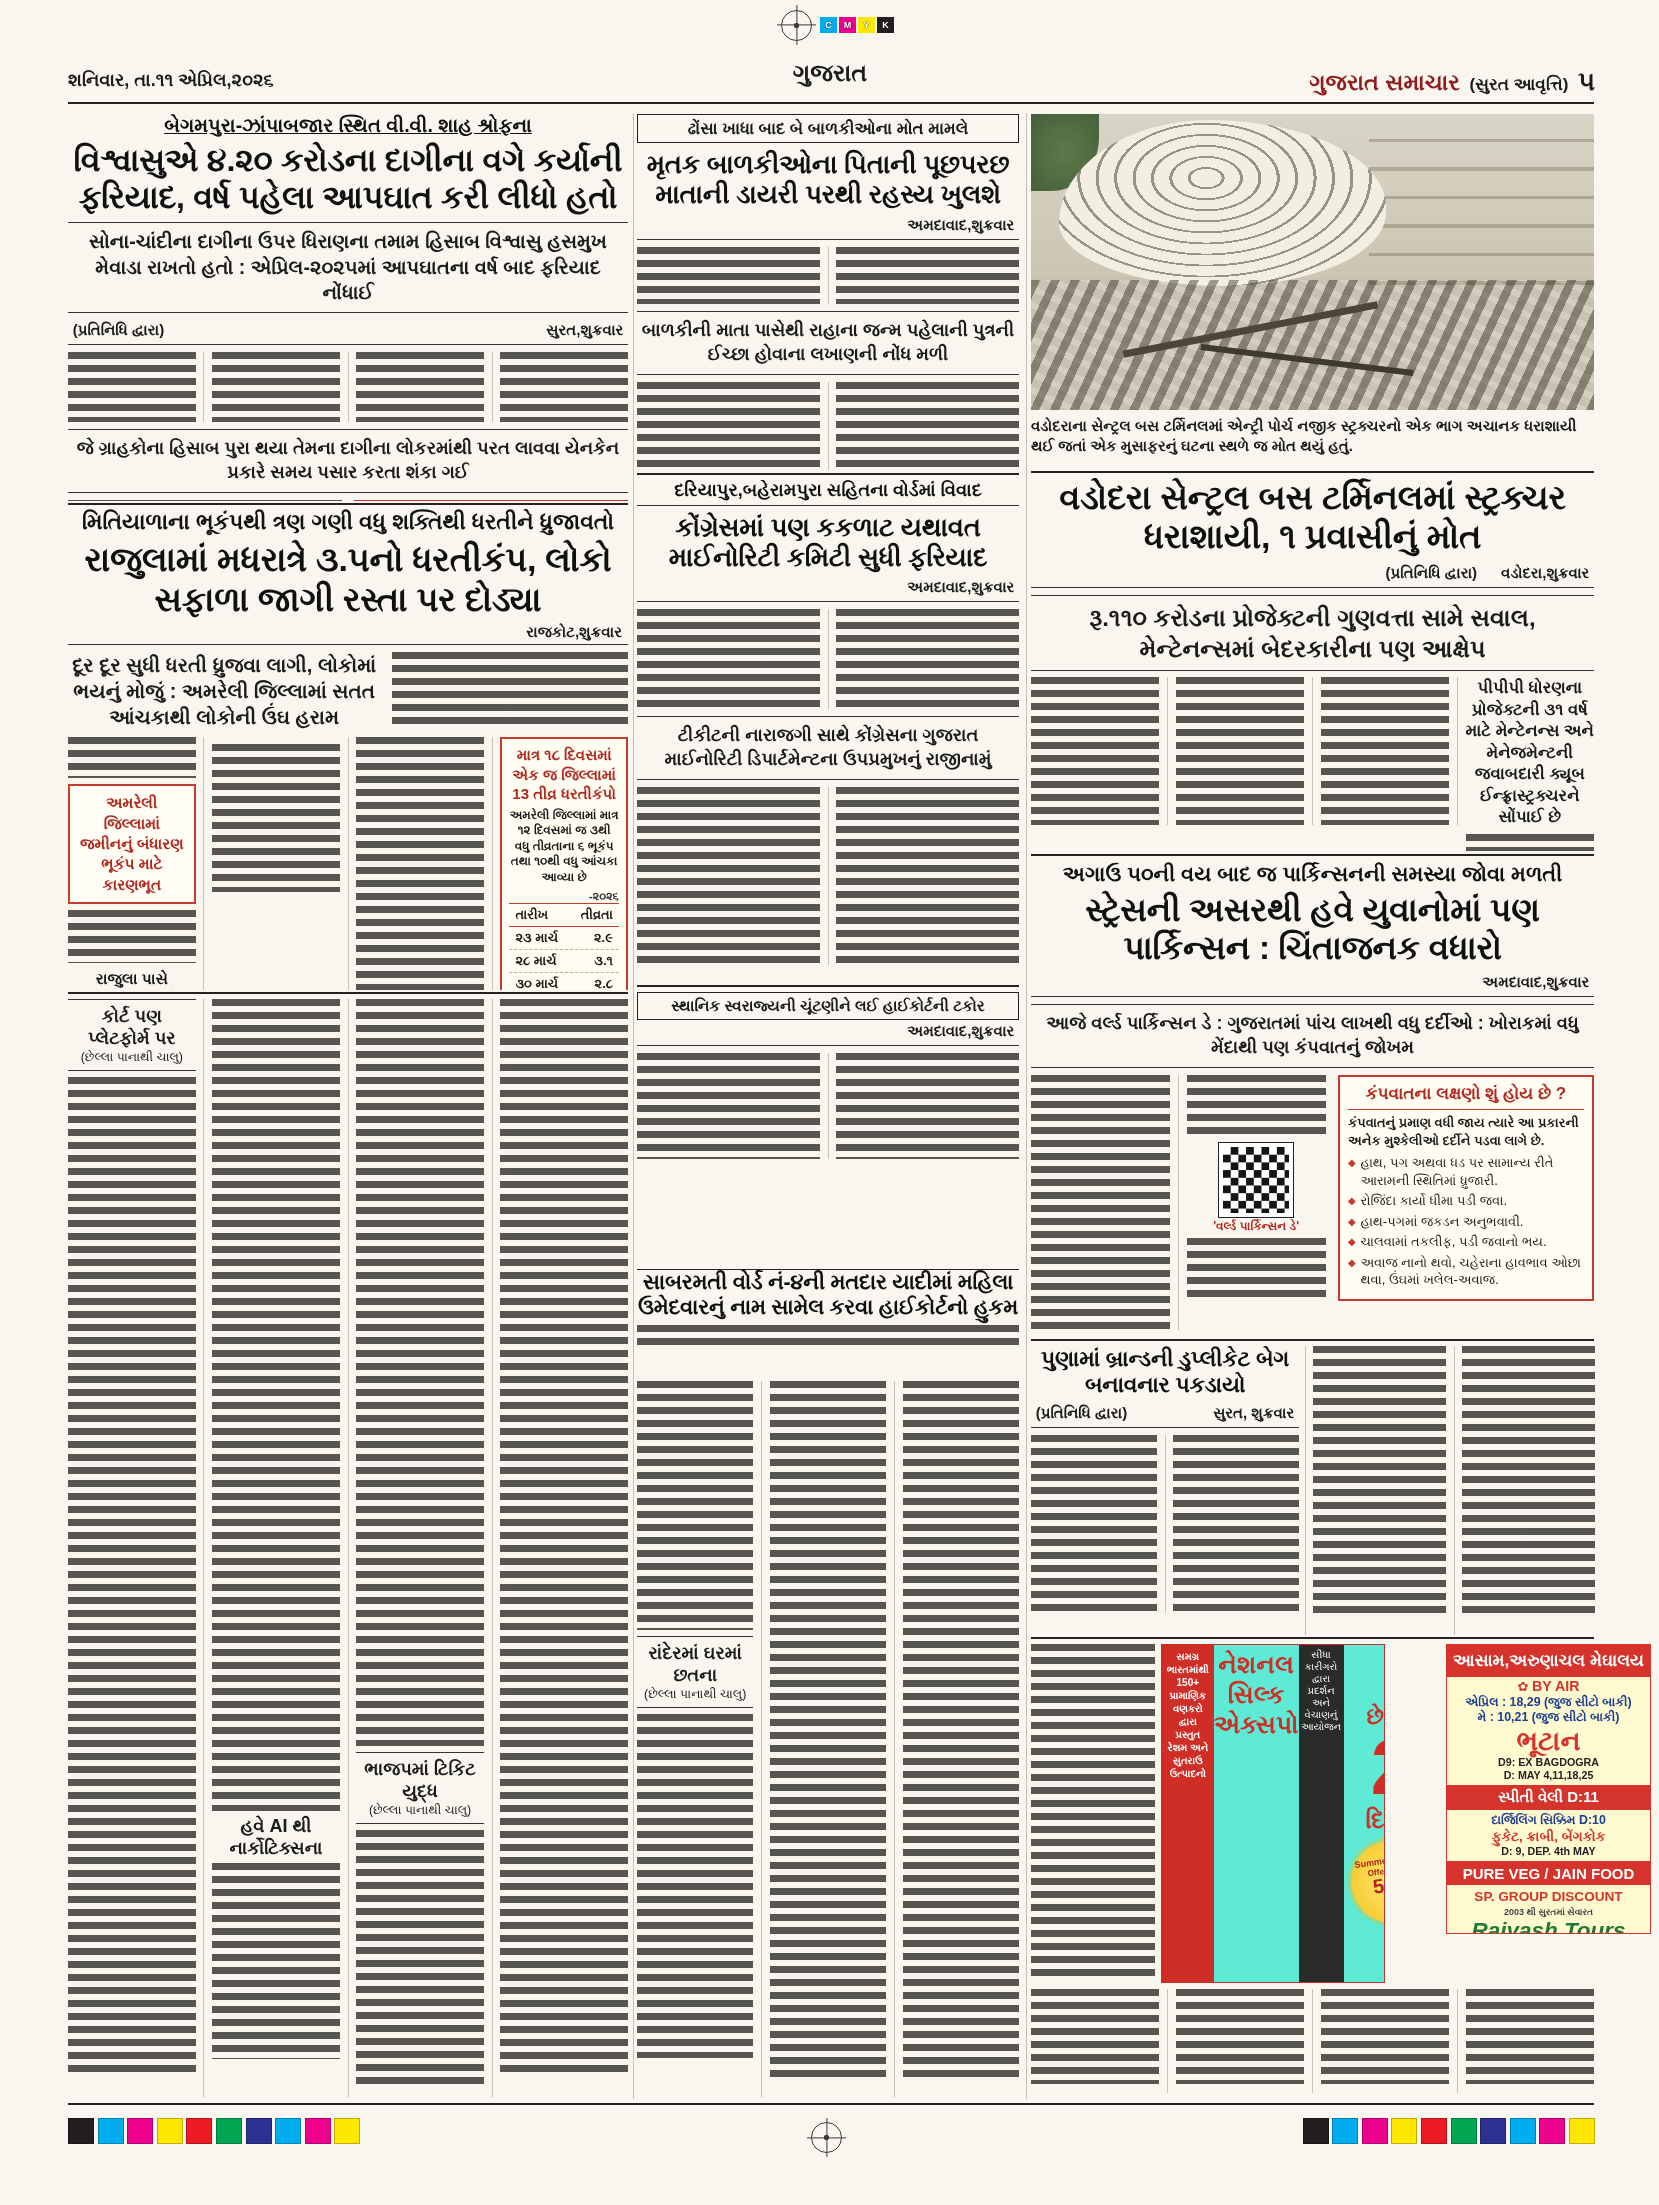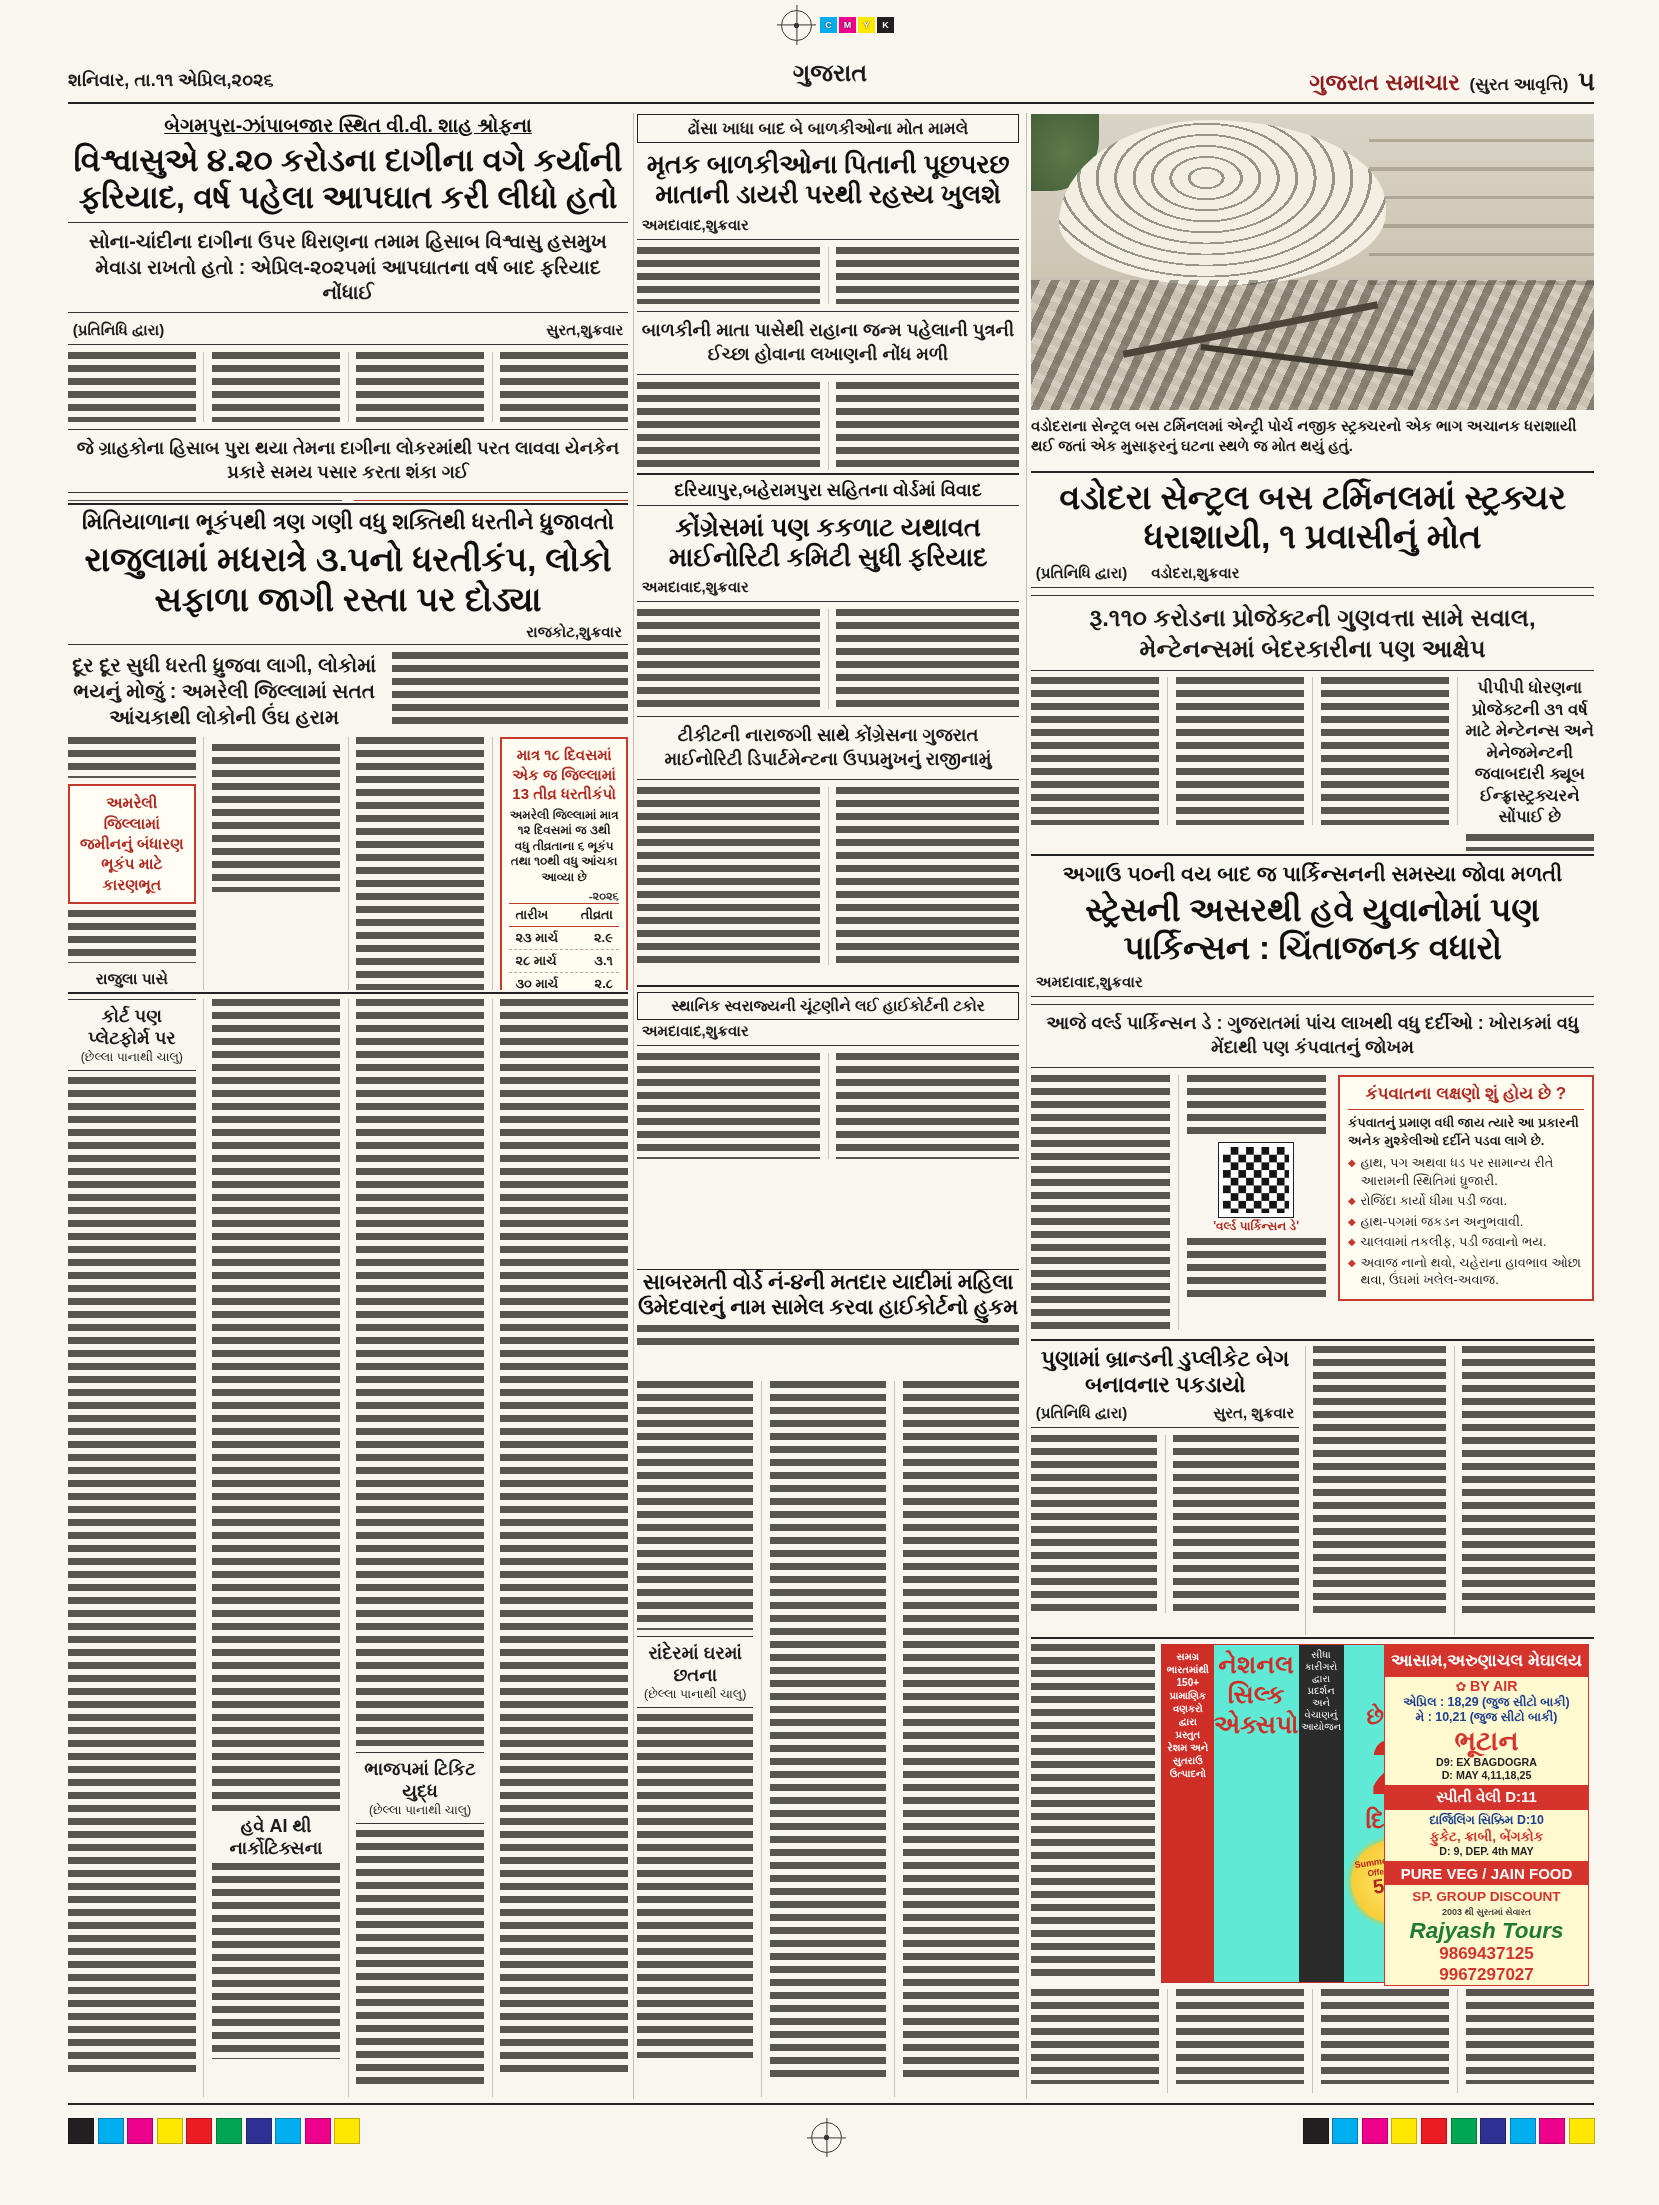--- a/index.html
+++ b/index.html
@@ -9,21 +9,21 @@
 .abs{position:absolute}
 section.abs{overflow:hidden}
 .hrule{background:#232323;height:1.8px}
 .vrule{background:#c3bfb2;width:1.2px}
 .hl{font-weight:700;color:#101010;line-height:1.16;text-align:center;letter-spacing:-0.3px}
 .kicker{font-weight:700;text-align:center;color:#111;line-height:1.2}
 .kicker.u{text-decoration:underline}
 .kickbox{border:1.8px solid #222;font-weight:700;text-align:center;padding:3.6px 6px;line-height:1.2}
 .subhead{font-weight:700;text-align:center;font-size:19.6px;line-height:1.3;padding:6px 3.6px;border-top:1.2px solid #333;border-bottom:1.2px solid #333;margin:6px 0}
 .byrow{display:flex;justify-content:space-between;font-weight:700;font-size:15px;padding:2.4px 4.7px 4.7px;border-bottom:1.2px solid #333;margin-bottom:7.1px}
-.byrow.center{justify-content:flex-start;gap:24px}
+.byrow.center{justify-content:flex-end;gap:24px}
 .xhead{font-weight:700;text-align:center;padding:7.1px 4.7px;border-top:1.2px solid #333;border-bottom:1.2px solid #333;margin:7.1px 0;line-height:1.32}
 .cols{display:flex;align-items:stretch}
 .cols>.col{flex:1;padding:0 7.7px;border-left:0.6px solid #c7c3b6;min-width:0}
 .cols>.col:first-child{border-left:none;padding-left:0}
 .cols>.col:last-child{padding-right:0}
 .sim{background-image:repeating-linear-gradient(to bottom,rgba(52,50,45,.82) 0px,rgba(52,50,45,.82) 7.1px,transparent 7.1px,transparent 13px)}
 .duo{display:flex;gap:12px}
 .duo>div{flex:1;min-width:0}
 .rbox{border:2.4px solid #c43a2e;background:#fffdf4;padding:7.1px 7.1px;font-weight:700;text-align:center;line-height:1.32}
 .rbox.redtx{color:#b12a20}
@@ -473,21 +473,21 @@
           <div class="w-body"></div>
           <div class="w-drape"></div>
           <div class="w-hair"></div>
           <div class="w-head"></div>
         </div>
       </div>
 
     </div>
   </section>
 
-  <section class="abs" style="left:1384px;top:1644px;width:205px;height:342px">
+  <section class="abs" style="left:1446px;top:1644px;width:205px;height:290px">
     <div class="tour">
       <div class="tour-title">આસામ,અરુણાચલ મેઘાલય</div>
       <div class="tour-byair">
         <span class="tour-flower">✿</span><span>BY AIR</span>
       </div>
       <div class="tour-line">એપ્રિલ : 18,29 (જુજ સીટો બાકી)</div>
       <div class="tour-line">મે : 10,21 (જુજ સીટો બાકી)</div>
       <div class="tour-bhutan">ભૂટાન</div>
       <div class="tour-small">D9: EX BAGDOGRA</div>
       <div class="tour-small">D: MAY 4,11,18,25</div>

